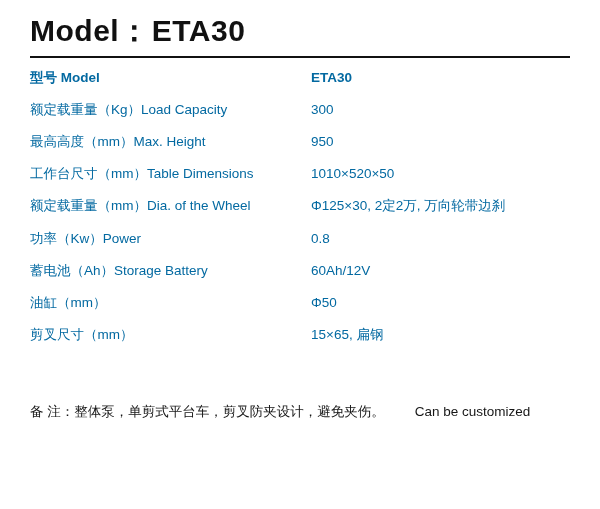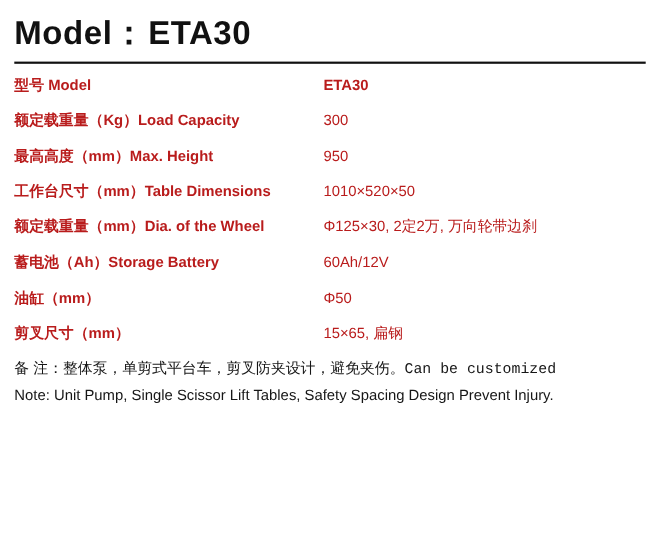--- a/index.html
+++ b/index.html
@@ -12,21 +12,21 @@
     background: #ffffff;
     font-family: "Liberation Sans", sans-serif;
     color: #1a1a1a;
     overflow: hidden;
   }
   .page {
     position: relative;
     width: 600px;
     height: 509px;
     box-sizing: border-box;
-    padding: 0 11px;
+    padding: 0 28px;
   }
   .title {
     font-size: 30px;
     font-weight: bold;
     letter-spacing: 0.5px;
     padding-top: 12px;
     padding-left: 2px;
     line-height: 1.25;
     color: #111111;
     white-space: nowrap;
@@ -47,25 +47,24 @@
     width: 100%;
     border-collapse: collapse;
     margin-top: 4px;
     table-layout: fixed;
   }
   .spec-table td {
     font-size: 13.5px;
     padding: 7px 0 7px 2px;
     vertical-align: middle;
     line-height: 1.35;
-    color: #b91c1c;
+    color: #0369a1;
   }
   .spec-table td.label {
     width: 275px;
-    font-weight: bold;
   }
   .spec-table td.value {
     width: auto;
     padding-left: 6px;
   }
   .spec-table tr.header td {
     font-weight: bold;
   }
   .notes {
     margin-top: 6px;
@@ -74,24 +73,25 @@
     line-height: 1.5;
     color: #161616;
   }
   .notes-row1 {
     display: flex;
     align-items: baseline;
     white-space: nowrap;
   }
   .notes-cn {
     flex: 0 0 auto;
+    margin-top: 45px;
   }
   .notes-custom {
+    margin-left: 30px;
     flex: 0 0 auto;
-    font-family: Liberation Mono, monospace;
   }
   .notes-en {
     margin-top: 2px;
     white-space: nowrap;
   }
 </style>
 </head>
 <body>
 
 <div class="page">
@@ -118,35 +118,38 @@
       </tr>
       <tr>
         <td class="label">工作台尺寸（mm）Table Dimensions</td>
         <td class="value">1010×520×50</td>
       </tr>
       <tr>
         <td class="label">额定载重量（mm）Dia. of the Wheel</td>
         <td class="value">Φ125×30, 2定2万, 万向轮带边刹</td>
       </tr>
       <tr>
+        <td class="label">功率（Kw）Power</td>
+        <td class="value">0.8</td>
+      </tr>
+      <tr>
         <td class="label">蓄电池（Ah）Storage Battery</td>
         <td class="value">60Ah/12V</td>
       </tr>
       <tr>
         <td class="label">油缸（mm）</td>
         <td class="value">Φ50</td>
       </tr>
       <tr>
         <td class="label">剪叉尺寸（mm）</td>
         <td class="value">15×65, 扁钢</td>
       </tr>
     </tbody>
   </table>
 
   <div class="notes">
     <div class="notes-row1">
       <span class="notes-cn">备 注：整体泵，单剪式平台车，剪叉防夹设计，避免夹伤。</span>
       <span class="notes-custom">Can be customized</span>
     </div>
-    <div class="notes-en">Note: Unit Pump, Single Scissor Lift Tables, Safety Spacing Design  Prevent Injury.</div>
   </div>
 
 </div>
 
 </body></html>

